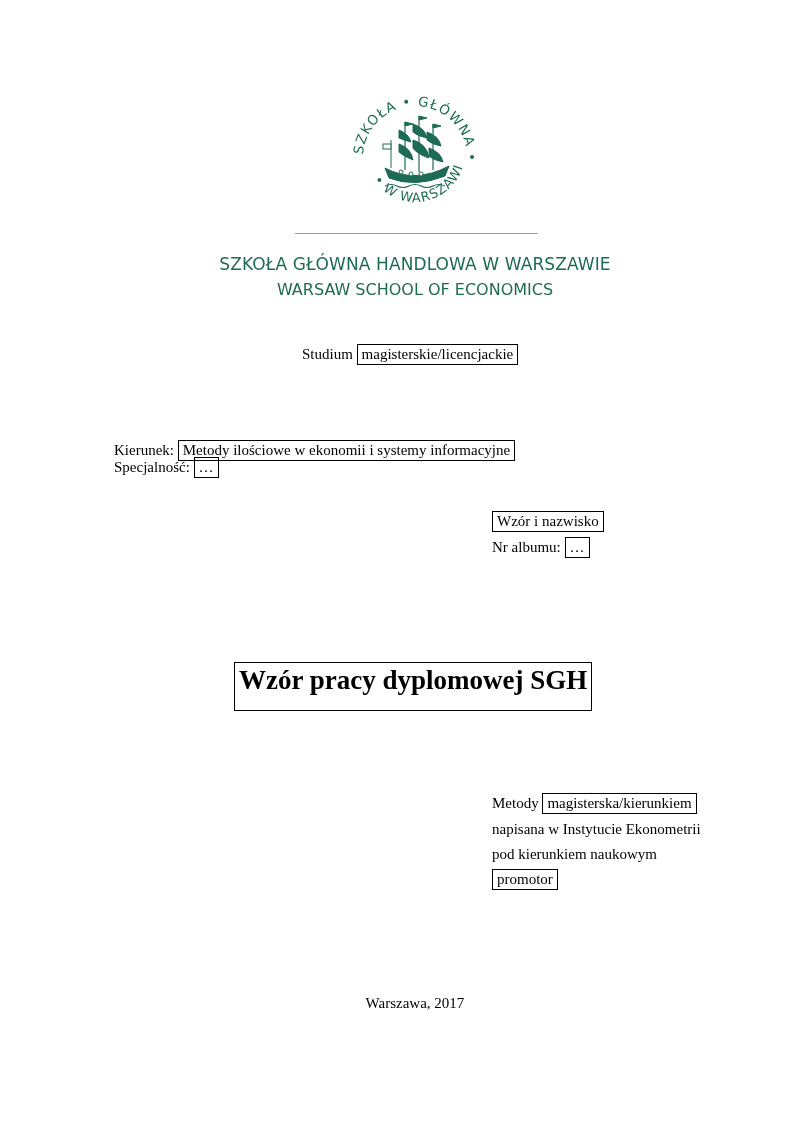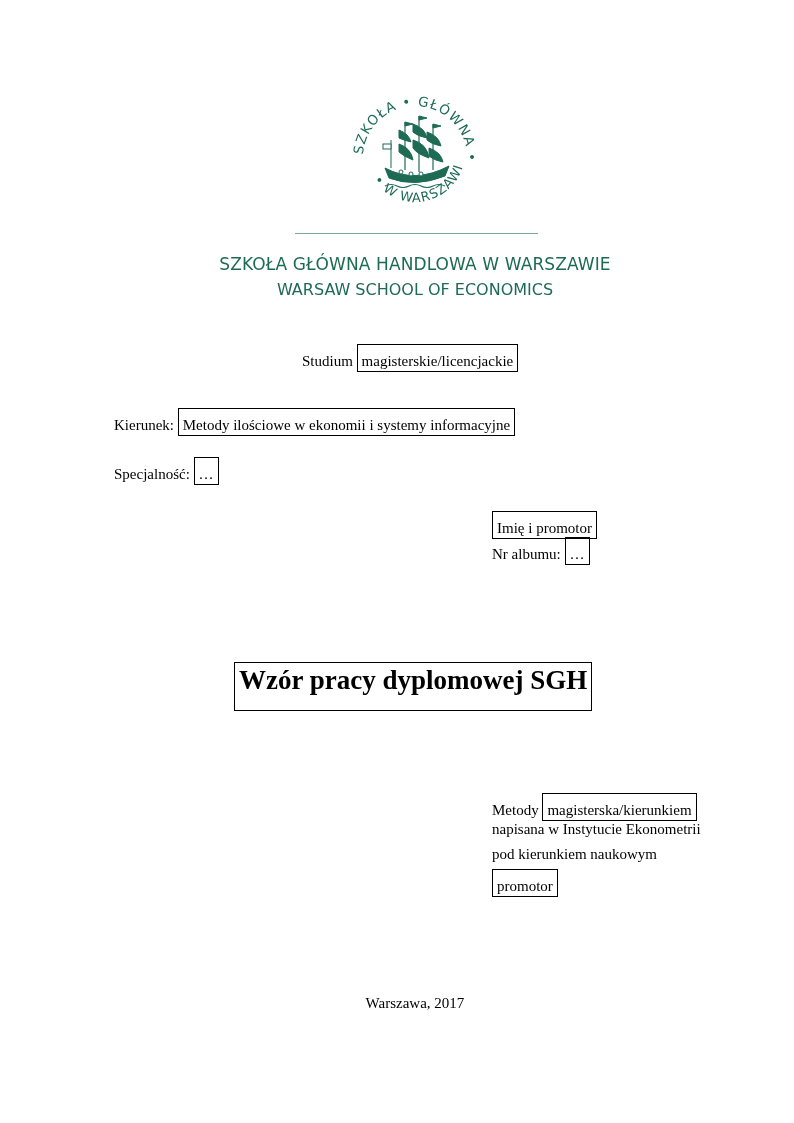--- a/index.html
+++ b/index.html
@@ -48,21 +48,21 @@
       color: #1e6b55;
     }
     .line {
       font-size: 15px;
       line-height: 18px;
       white-space: nowrap;
     }
     .boxed {
       display: inline-block;
       border: 1px solid #000;
-      padding: 7px 4px 1px 4px;
+      padding: 0 4px 1px 4px;
       line-height: 18px;
     }
     .title {
       left: 234px;
       top: 662px;
       font-size: 27px;
       font-weight: bold;
       line-height: 32px;
       border: 1px solid #000;
       padding: 1px 4px 14px 4px;
@@ -120,32 +120,32 @@
 <div class="abs rule"></div>
 
 <div class="abs school-pl">SZKOŁA GŁÓWNA HANDLOWA W WARSZAWIE</div>
 <div class="abs school-en">WARSAW SCHOOL OF ECONOMICS</div>
 
 <div class="abs line" style="left:302px; top:344px;">
   <span>Studium</span>
   <span class="boxed">magisterskie/licencjackie</span>
 </div>
 
-<div class="abs line" style="left:114px; top:408px;">
+<div class="abs line" style="left:114px; top:440px;">
   <span>Kierunek:</span>
   <span class="boxed">Metody ilościowe w ekonomii i systemy informacyjne</span>
 </div>
 
 <div class="abs line" style="left:114px; top:450px;margin-top:7px;">
   <span>Specjalność:</span>
   <span class="boxed">…</span>
 </div>
 
 <div class="abs line" style="left:492px; top:511px;">
-  <span class="boxed">Imię i promotor</span>
+  <span class="boxed">Wzór i nazwisko</span>
 </div>
 <div class="abs line" style="left:492px; top:537px;">
   <span>Nr albumu:</span>
   <span class="boxed">…</span>
 </div>
 
 <div class="abs title">Wzór pracy dyplomowej SGH</div>
 
 <div class="abs line" style="left:492px; top:793px;">
   <span>Metody</span>

